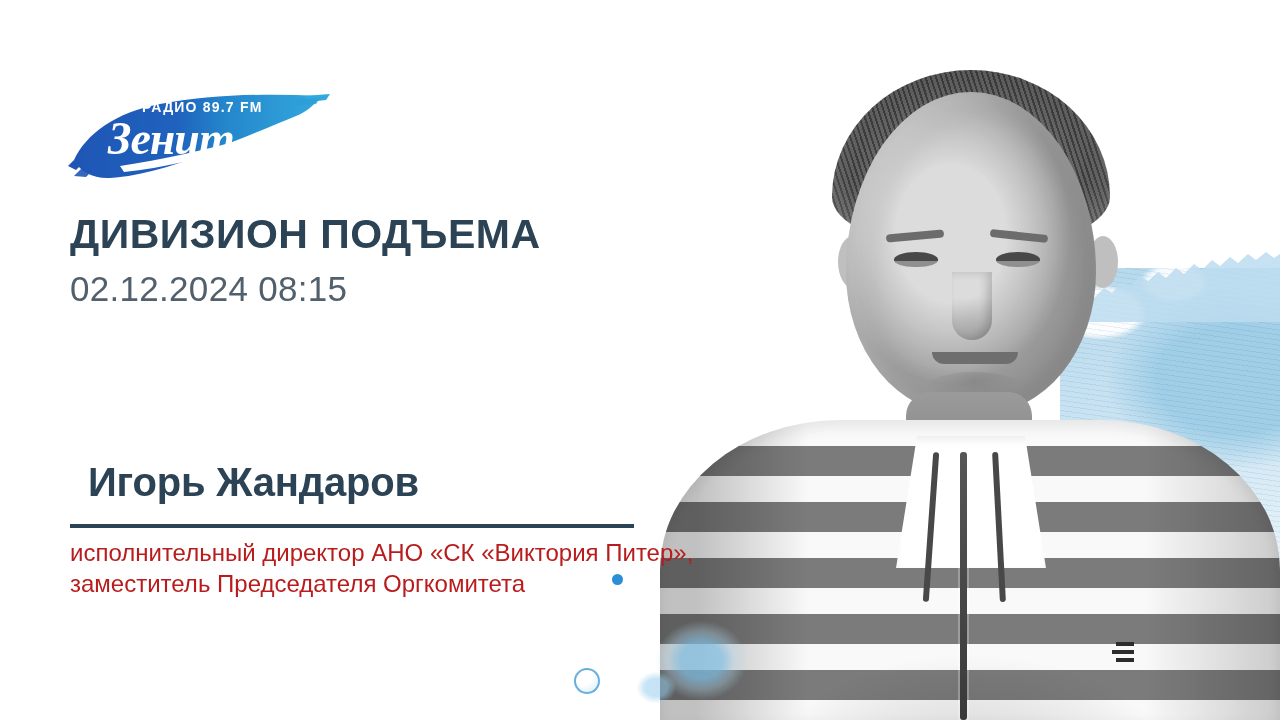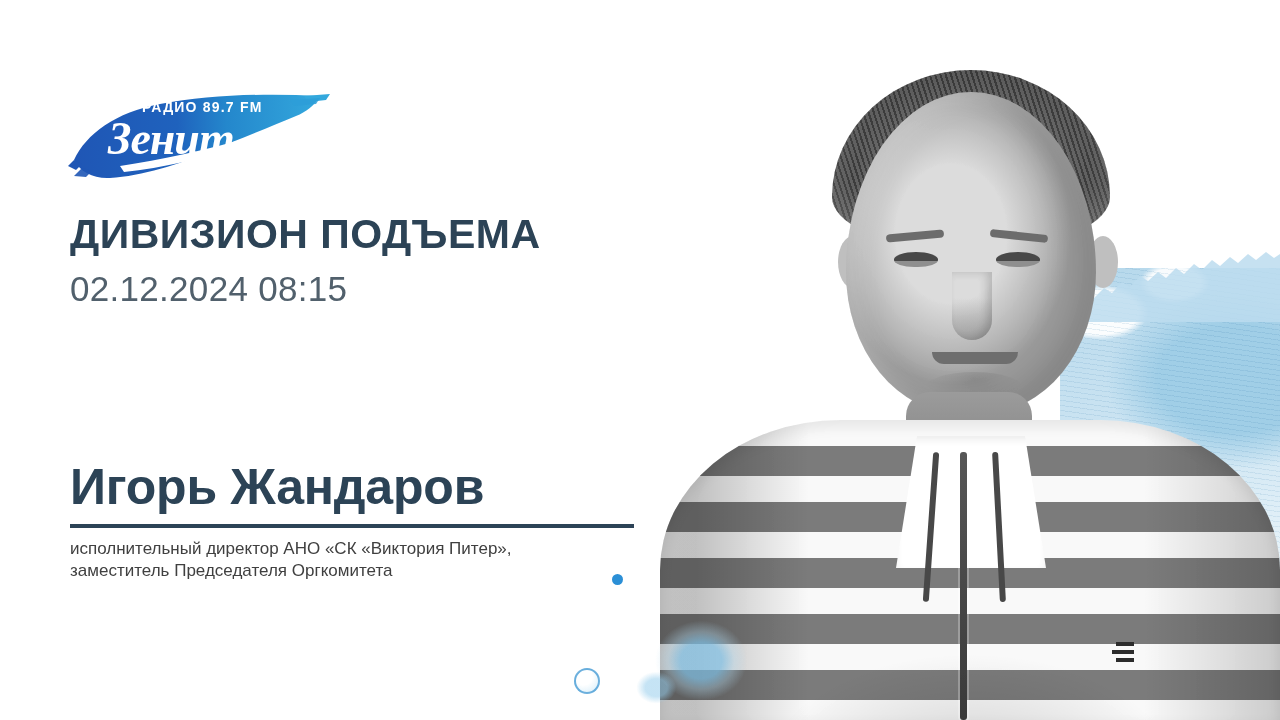--- a/index.html
+++ b/index.html
@@ -295,48 +295,48 @@
     font-size: 35px;
     line-height: 1;
     font-weight: 400;
     letter-spacing: .3px;
     color: #51606c;
     white-space: nowrap;
   }
 
   .guest-name {
     position: absolute;
-    left: 70px;
+    left: 88px;
     top: 462px;
     margin: 0;
-    font-size: 50px;
+    font-size: 40px;
     line-height: 1;
     font-weight: 700;
     letter-spacing: -.2px;
     color: #2c4356;
     white-space: nowrap;
   }
   .rule {
     position: absolute;
     left: 70px;
     top: 524px;
     width: 564px;
     height: 4px;
     background: #2c4356;
   }
   .guest-role {
     position: absolute;
     left: 70px;
     top: 538px;
     width: 640px;
     margin: 0;
-    font-size: 17px;
+    font-size: 24px;
     line-height: 1.29;
     font-weight: 400;
-    color: #404040;
+    color: #b91c1c;
   }
   .guest-role span { display: block; white-space: nowrap; }
 </style>
 </head>
 <body>
 
 <div class="stage">
 
   <div class="photo-col">
 

